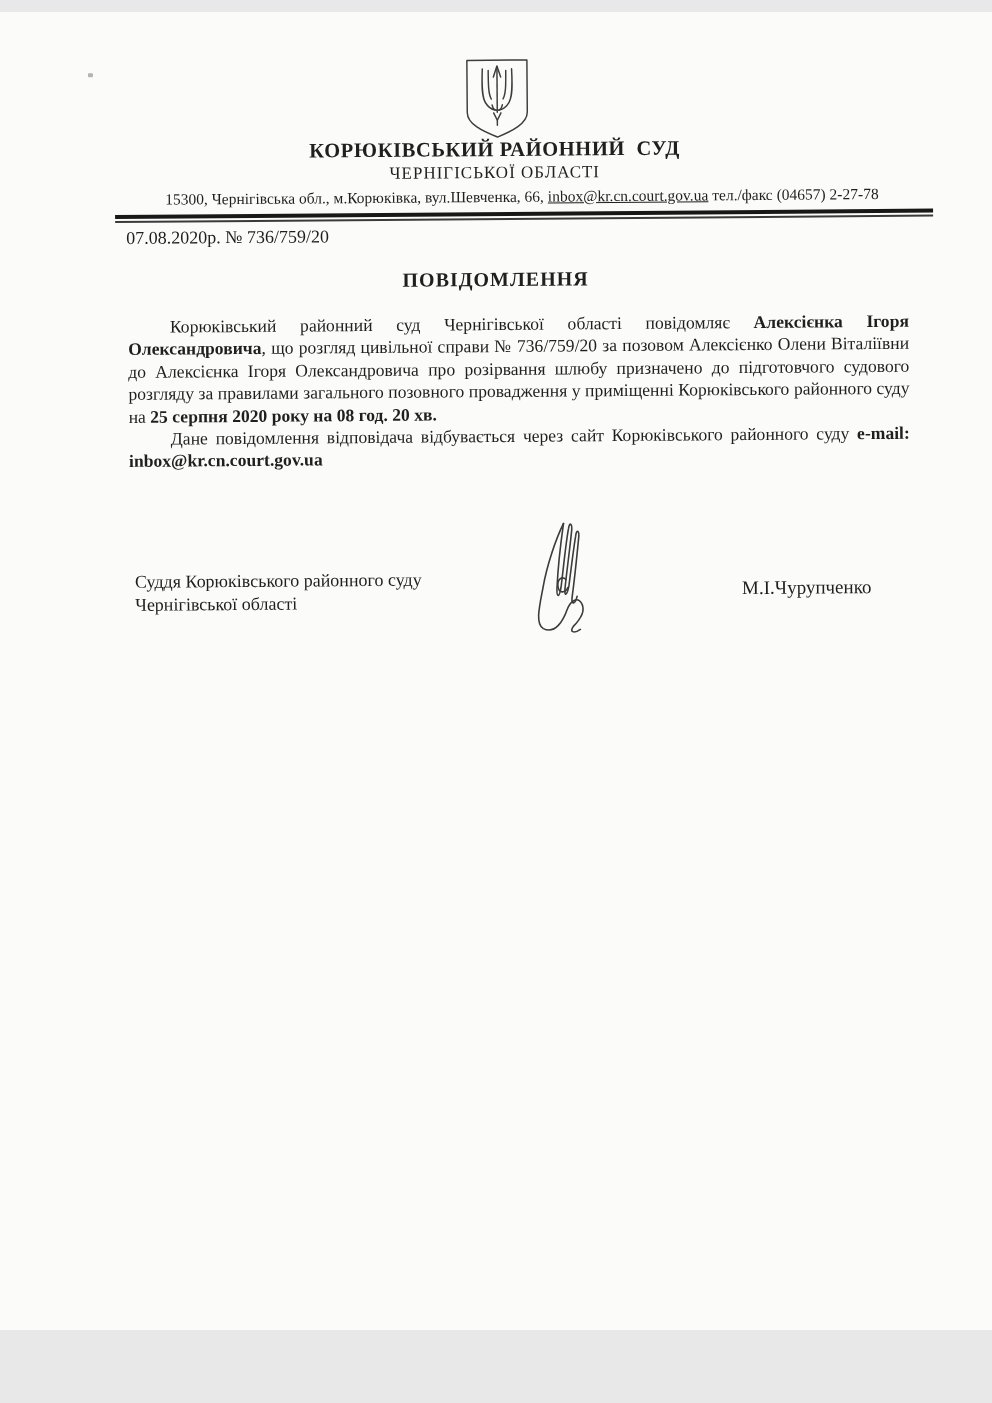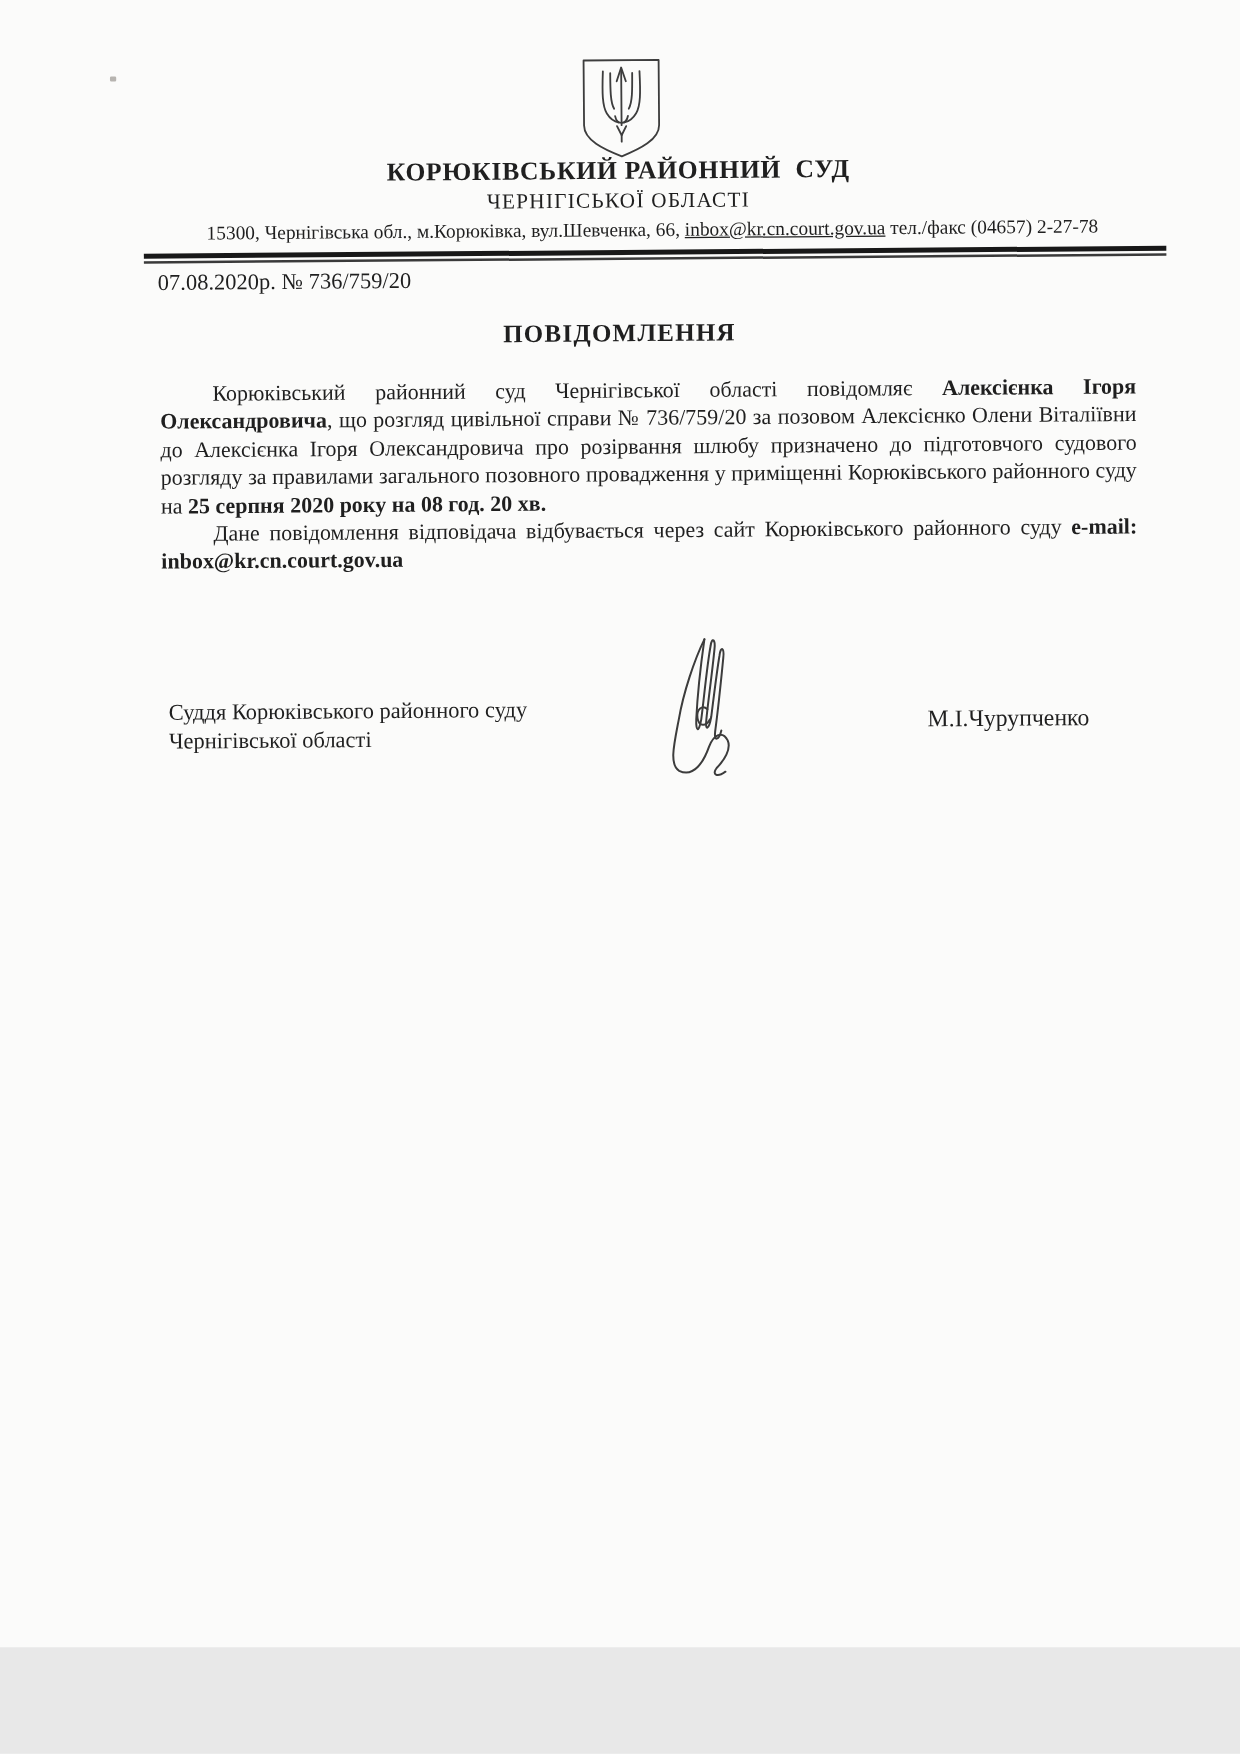--- a/index.html
+++ b/index.html
@@ -5,21 +5,21 @@
 <style>
   html, body {
     margin: 0;
     padding: 0;
     background: #e8e8e8;
   }
   .scan-page {
     position: relative;
     width: 992px;
     height: 1318px;
-    margin: 0 auto;
+    margin: 12px auto;
     background: #fbfbfa;
     overflow: hidden;
     font-family: "Liberation Serif", "DejaVu Serif", serif;
     color: #1f1f1f;
   }
   .tilt {
     position: absolute;
     inset: 0;
     transform: rotate(-0.45deg);
     transform-origin: 496px 320px;

